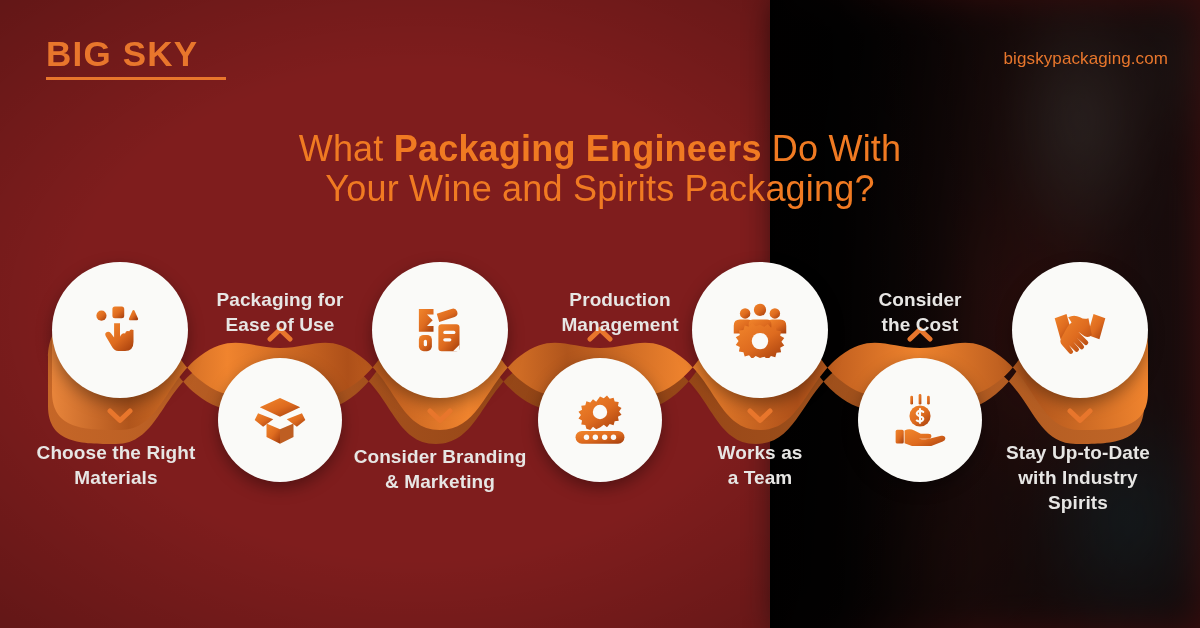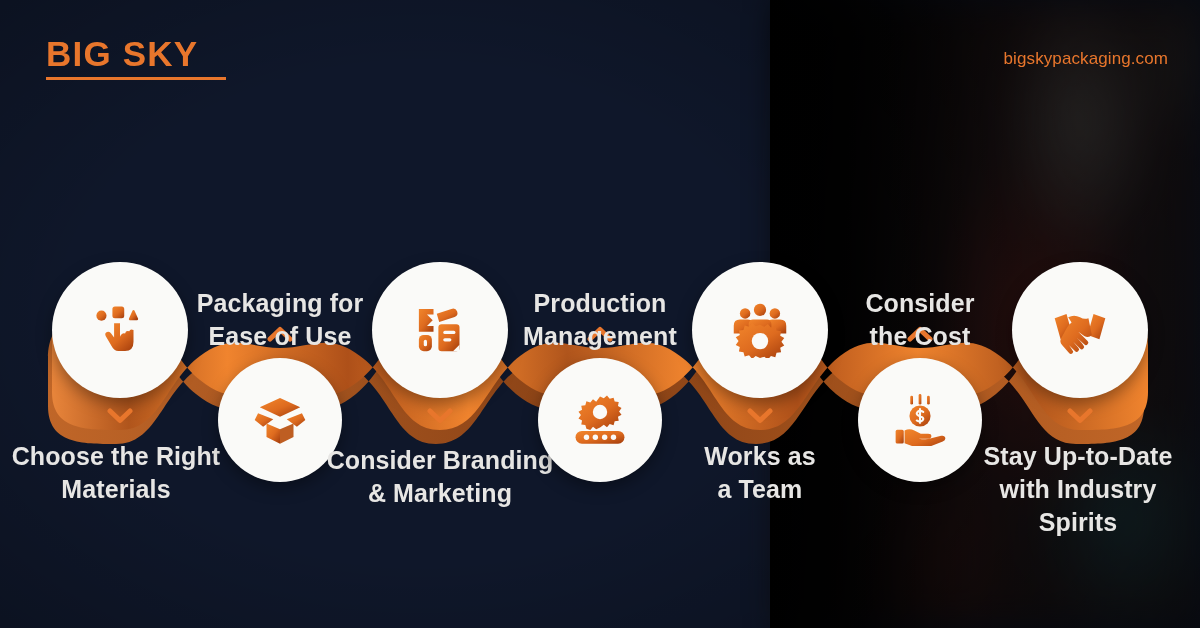--- a/index.html
+++ b/index.html
@@ -3,21 +3,21 @@
 <meta charset="utf-8">
 <title>Big Sky Packaging Infographic</title>
 <style>
   html,body{margin:0;padding:0;}
   body{
     width:1200px;height:628px;overflow:hidden;
     background:#050505;
     font-family:"Liberation Sans", sans-serif;
     position:relative;
   }
-  #stage{position:relative;width:1200px;height:628px;overflow:hidden;background:#0f172a;}
+  #stage{position:relative;width:1200px;height:628px;overflow:hidden;background:#7f1d1d;}
 
   
   .bg-photo{
     position:absolute;top:0;right:0;width:420px;height:628px;
     filter:blur(18px);
     opacity:.92;
     background:
       radial-gradient(120px 200px at 300px 120px, rgba(120,118,112,.55), rgba(0,0,0,0) 70%),
       radial-gradient(150px 260px at 255px 330px, rgba(96,28,24,.75), rgba(0,0,0,0) 72%),
       radial-gradient(140px 170px at 345px 520px, rgba(30,70,78,.70), rgba(0,0,0,0) 72%),
@@ -75,21 +75,21 @@
     display:flex;align-items:center;justify-content:center;
     box-shadow:0 6px 16px rgba(0,0,0,.35);
   }
   .bubble.big{width:136px;height:136px;}
   .bubble.small{width:124px;height:124px;}
   .bubble svg{display:block;}
 
   .node-label{
     position:absolute;transform:translateX(-50%);
     text-align:center;color:#E7E6E4;
-    font-size:25px;font-weight:bold;line-height:1.32;
+    font-size:19px;font-weight:bold;line-height:1.32;
     letter-spacing:.1px;white-space:pre-line;
   }
   .chev{
     position:absolute;transform:translate(-50%,-50%);
     width:26px;height:16px;color:#E8762C;
   }
 </style>
 </head>
 <body>
 
@@ -99,20 +99,24 @@
   <div class="bg-photo-fade"></div>
   <div class="bg-vignette"></div>
 
   <div class="logo">
     <div class="logo-top">BIG SKY</div>
     <div class="logo-rule"></div>
   </div>
 
   <div class="site-url">bigskypackaging.com</div>
 
+  <h1 class="title">
+    <span>What </span><span class="strong">Packaging Engineers</span><span> Do With</span>
+    <span class="title-l2">Your Wine and Spirits Packaging?</span>
+  </h1>
 
   <svg class="ribbon-layer" viewBox="0 0 1200 628">
     <defs>
       <linearGradient id="ribGrad" x1="0" y1="0" x2="1" y2="0">
         <stop offset="0" stop-color="#E8853B"></stop>
         <stop offset="0.07" stop-color="#B0551C"></stop>
         <stop offset="0.16" stop-color="#F0842E"></stop>
         <stop offset="0.27" stop-color="#AE5019"></stop>
         <stop offset="0.38" stop-color="#F0842E"></stop>
         <stop offset="0.47" stop-color="#B0551C"></stop>
@@ -293,21 +297,21 @@
               <circle cx="16" cy="52.5" r="3.2" fill="#FAFAF8"></circle>
               <circle cx="26.5" cy="52.5" r="3.2" fill="#FAFAF8"></circle>
               <circle cx="37.5" cy="52.5" r="3.2" fill="#FAFAF8"></circle>
               <circle cx="48" cy="52.5" r="3.2" fill="#FAFAF8"></circle>
             </svg>
           </span>
         </div>
         <div class="chev" style="left: 600px; top: 334px;"><svg viewBox="0 0 26 16" width="26" height="16">
             <path d="M3 13 L13 3.5 L23 13" fill="none" stroke="#E8762C" stroke-width="5" stroke-linecap="round" stroke-linejoin="round"></path>
           </svg></div>
-        <div class="node-label" style="left: 600px; width: 230px; margin-left: 0px; top: 287px;">Production
+        <div class="node-label" style="left: 620px; width: 230px; margin-left: 0px; top: 287px;">Production
 Management</div>
       </div>
       <div class="node">
         <div class="bubble big" style="left: 760px; top: 330px;">
           <span>
             <svg width="56" height="56" viewBox="0 0 64 64">
               <defs>
                 <linearGradient id="ig" x1="0" y1="0" x2="0.9" y2="1">
                   <stop offset="0" stop-color="#F2862C"></stop>
                   <stop offset="0.55" stop-color="#DE6B1F"></stop>

